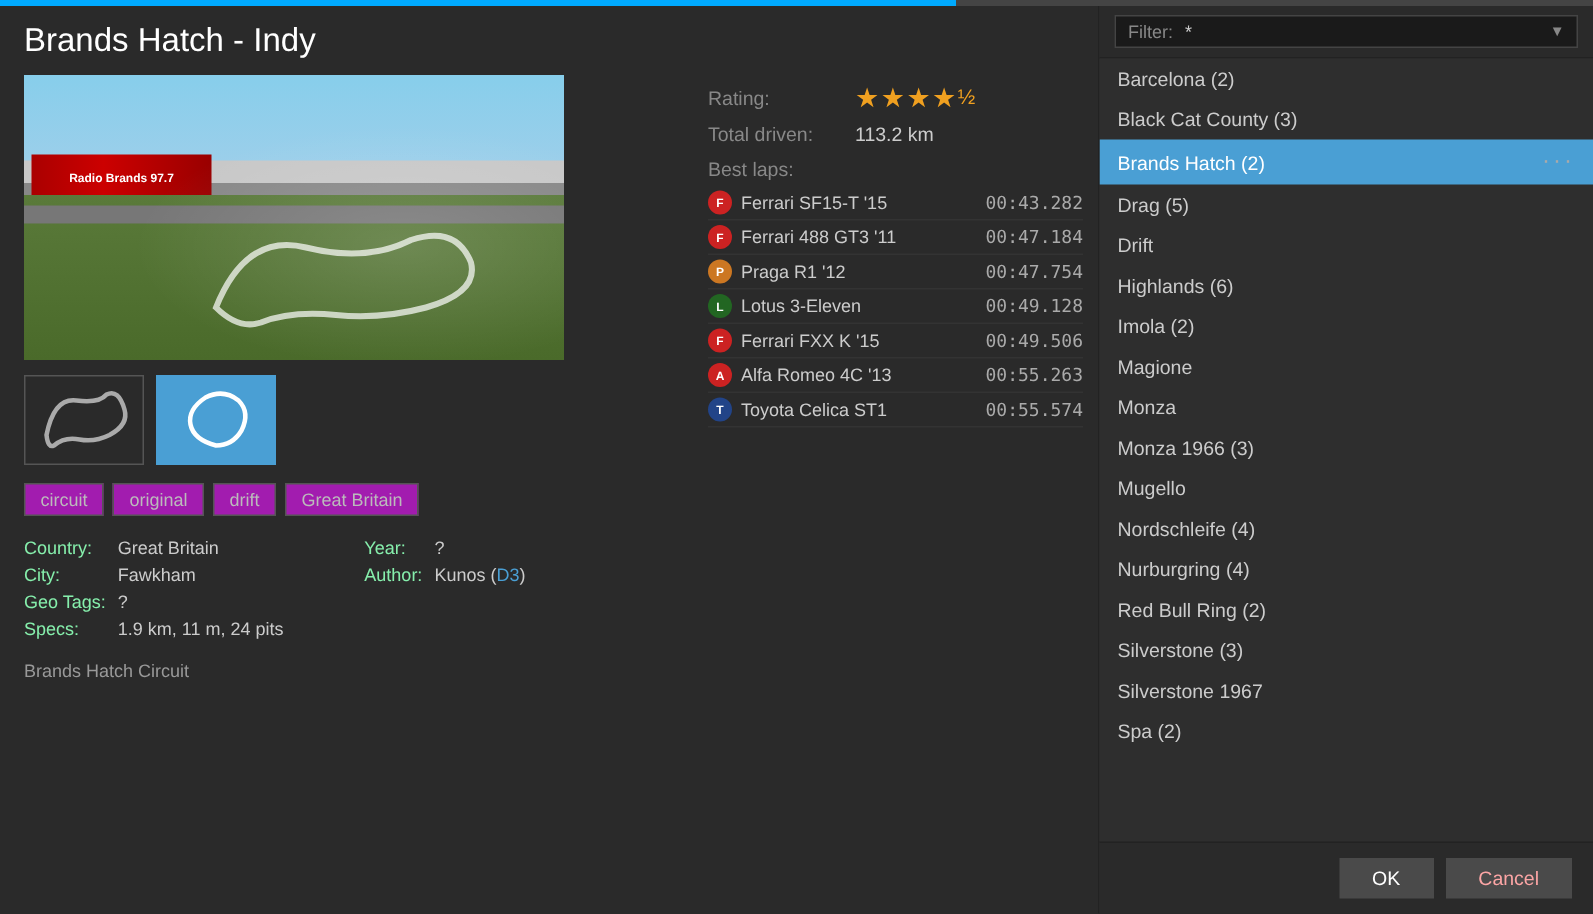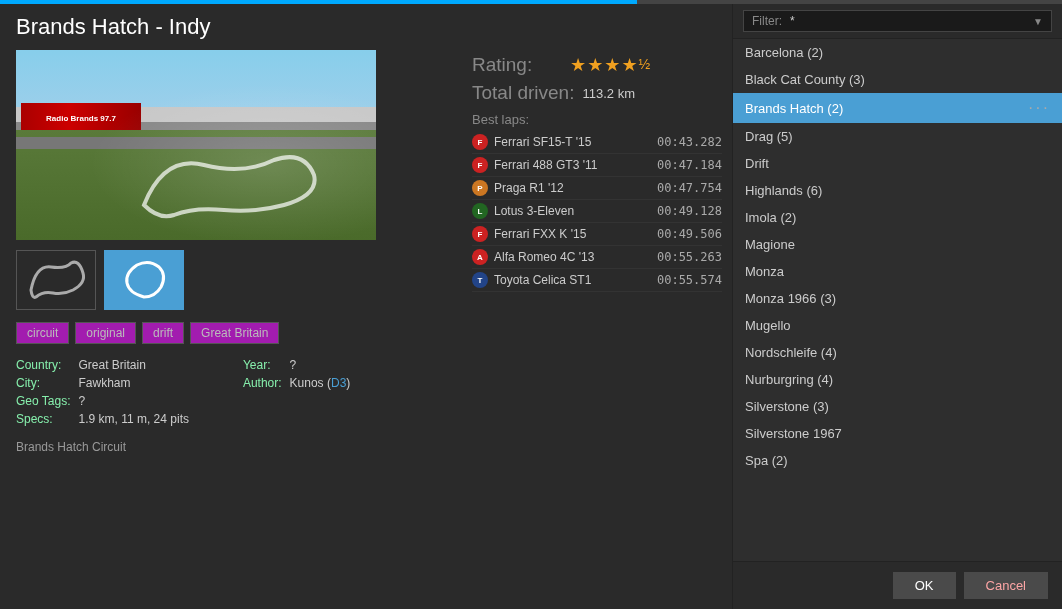--- a/index.html
+++ b/index.html
@@ -271,21 +271,21 @@
 
     .rating-row {
       display: flex;
       align-items: center;
       gap: 8px;
       margin-bottom: 6px;
     }
 
     .rating-label {
       color: #888;
-      font-size: 19px;
+      font-size: 13px;
       min-width: 90px;
     }
 
     .stars {
       color: #f0a020;
       font-size: 18px;
       letter-spacing: 1px;
     }
 
     .stats-row {
@@ -485,20 +485,21 @@
           <div class="list-item">Drag (5)</div>
           <div class="list-item">Drift</div>
           <div class="list-item">Highlands (6)</div>
           <div class="list-item">Imola (2)</div>
           <div class="list-item">Magione</div>
           <div class="list-item">Monza</div>
           <div class="list-item">Monza 1966 (3)</div>
           <div class="list-item">Mugello</div>
           <div class="list-item">Nordschleife (4)</div>
           <div class="list-item">Nurburgring (4)</div>
+          <div class="list-item">Red Bull Ring (2)</div>
           <div class="list-item">Silverstone (3)</div>
           <div class="list-item">Silverstone 1967</div>
           <div class="list-item">Spa (2)</div>
         </div>
     </div>
 
     <div class="bottom-buttons">
       <button class="btn btn-ok">OK</button>
       <button class="btn btn-cancel">Cancel</button>
     </div>

